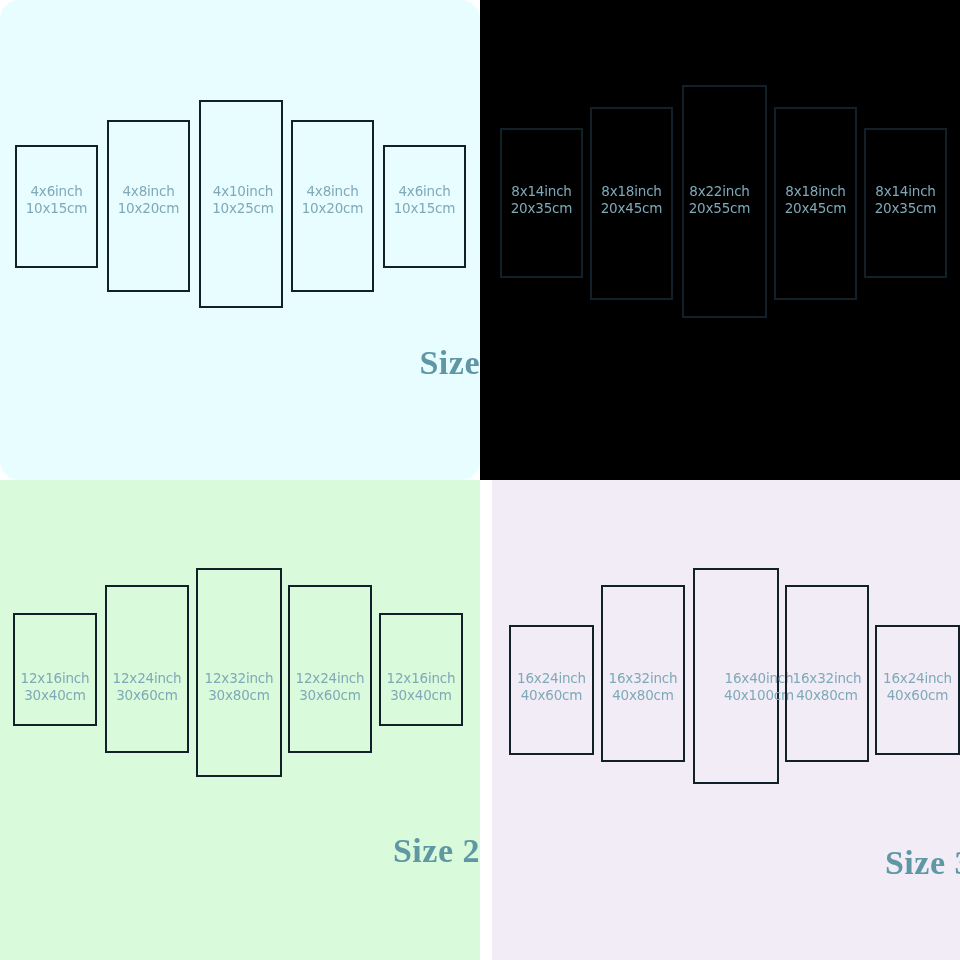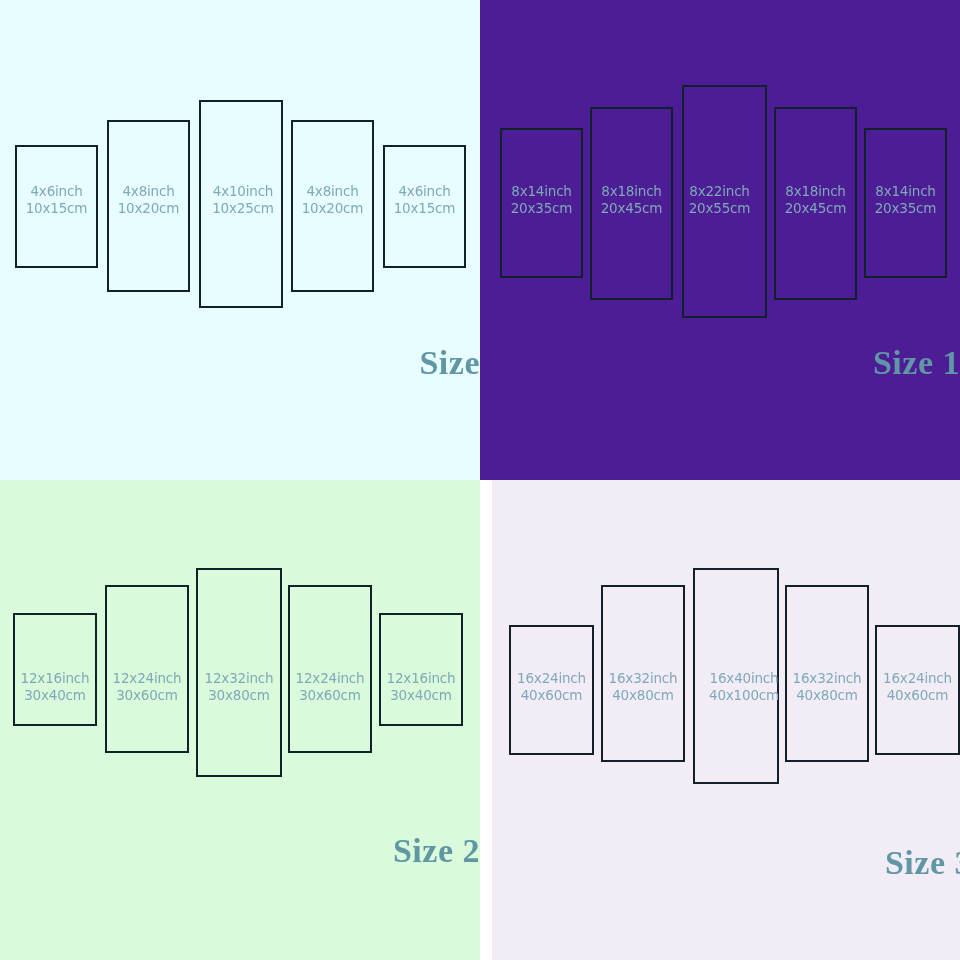--- a/index.html
+++ b/index.html
@@ -70,21 +70,21 @@
     font-family: "Liberation Serif", serif;
     font-weight: bold;
     font-size: 34px;
     letter-spacing: 0.5px;
   }
 </style>
 </head>
 <body>
 
 <div id="chart">
-    <div class="quadrant q-tl" style="background: rgb(232, 253, 255);">
+    <div class="quadrant q-tl" style="background: rgb(232, 253, 255); border-radius: 19px;">
       <div class="panels">
         <div class="panel" style="left: 15px; top: 145px; width: 83px; height: 123px; border-color: rgb(18, 32, 42);"></div>
         <div class="panel-label" style="left: 15px; top: 183px; width: 83px; color: rgb(127, 169, 184);">
           <span class="ln">4x6inch</span>
           <span class="ln">10x15cm</span>
         </div>
         <div class="panel" style="left: 107px; top: 120px; width: 83px; height: 172px; border-color: rgb(18, 32, 42);"></div>
         <div class="panel-label" style="left: 107px; top: 183px; width: 83px; color: rgb(127, 169, 184);">
           <span class="ln">4x8inch</span>
           <span class="ln">10x20cm</span>
@@ -100,21 +100,21 @@
           <span class="ln">10x20cm</span>
         </div>
         <div class="panel" style="left: 383px; top: 145px; width: 83px; height: 123px; border-color: rgb(18, 32, 42);"></div>
         <div class="panel-label" style="left: 383px; top: 183px; width: 83px; color: rgb(127, 169, 184);">
           <span class="ln">4x6inch</span>
           <span class="ln">10x15cm</span>
         </div>
       </div>
       <div class="quad-title" style="top: 344px; color: rgb(95, 151, 164);">Size</div>
     </div>
-    <div class="quadrant q-tr" style="background: #4c1d95;">
+    <div class="quadrant q-tr" style="background: #000000;">
       <div class="panels">
         <div class="panel" style="left: 20px; top: 128px; width: 83px; height: 150px; border-color: rgb(18, 32, 42);"></div>
         <div class="panel-label" style="left: 20px; top: 183px; width: 83px; color: rgb(127, 169, 184);">
           <span class="ln">8x14inch</span>
           <span class="ln">20x35cm</span>
         </div>
         <div class="panel" style="left: 110px; top: 107px; width: 83px; height: 193px; border-color: rgb(18, 32, 42);"></div>
         <div class="panel-label" style="left: 110px; top: 183px; width: 83px; color: rgb(127, 169, 184);">
           <span class="ln">8x18inch</span>
           <span class="ln">20x45cm</span>
@@ -128,21 +128,20 @@
         <div class="panel-label" style="left: 294px; top: 183px; width: 83px; color: rgb(127, 169, 184);">
           <span class="ln">8x18inch</span>
           <span class="ln">20x45cm</span>
         </div>
         <div class="panel" style="left: 384px; top: 128px; width: 83px; height: 150px; border-color: rgb(18, 32, 42);"></div>
         <div class="panel-label" style="left: 384px; top: 183px; width: 83px; color: rgb(127, 169, 184);">
           <span class="ln">8x14inch</span>
           <span class="ln">20x35cm</span>
         </div>
       </div>
-      <div class="quad-title" style="top: 344px; color: rgb(95, 151, 164);">Size 1</div>
     </div>
     <div class="quadrant q-bl" style="background: rgb(217, 251, 219);">
       <div class="panels">
         <div class="panel" style="left: 13px; top: 133px; width: 84px; height: 113px; border-color: rgb(18, 32, 42);"></div>
         <div class="panel-label" style="left: 13px; top: 190px; width: 84px; color: rgb(127, 169, 184);">
           <span class="ln">12x16inch</span>
           <span class="ln">30x40cm</span>
         </div>
         <div class="panel" style="left: 105px; top: 105px; width: 84px; height: 168px; border-color: rgb(18, 32, 42);"></div>
         <div class="panel-label" style="left: 105px; top: 190px; width: 84px; color: rgb(127, 169, 184);">
@@ -173,21 +172,21 @@
         <div class="panel-label" style="left: 17px; top: 190px; width: 85px; color: rgb(127, 169, 184);">
           <span class="ln">16x24inch</span>
           <span class="ln">40x60cm</span>
         </div>
         <div class="panel" style="left: 109px; top: 105px; width: 84px; height: 177px; border-color: rgb(18, 32, 42);"></div>
         <div class="panel-label" style="left: 109px; top: 190px; width: 84px; color: rgb(127, 169, 184);">
           <span class="ln">16x32inch</span>
           <span class="ln">40x80cm</span>
         </div>
         <div class="panel" style="left: 201px; top: 88px; width: 86px; height: 216px; border-color: rgb(18, 32, 42);"></div>
-        <div class="panel-label" style="left: 201px; top: 190px; width: 102px; color: rgb(127, 169, 184);">
+        <div class="panel-label" style="left: 216px; top: 190px; width: 102px; color: rgb(127, 169, 184);">
           <span class="ln">16x40inch</span>
           <span class="ln">40x100cm</span>
         </div>
         <div class="panel" style="left: 293px; top: 105px; width: 84px; height: 177px; border-color: rgb(18, 32, 42);"></div>
         <div class="panel-label" style="left: 293px; top: 190px; width: 84px; color: rgb(127, 169, 184);">
           <span class="ln">16x32inch</span>
           <span class="ln">40x80cm</span>
         </div>
         <div class="panel" style="left: 383px; top: 145px; width: 85px; height: 130px; border-color: rgb(18, 32, 42);"></div>
         <div class="panel-label" style="left: 383px; top: 190px; width: 85px; color: rgb(127, 169, 184);">

